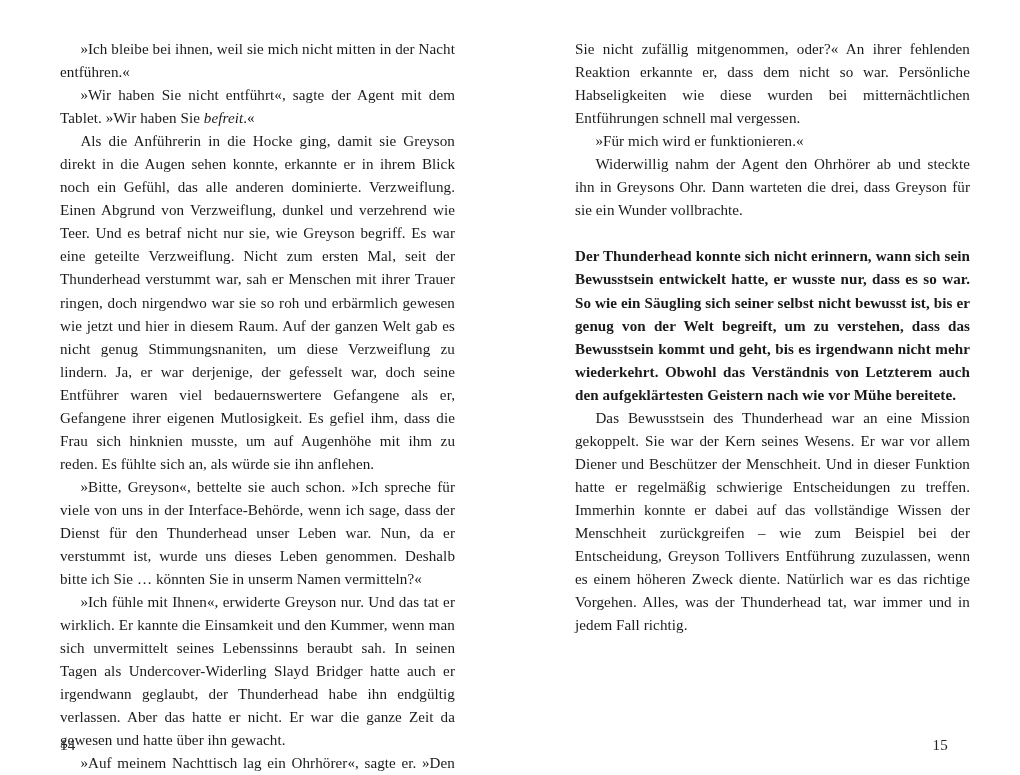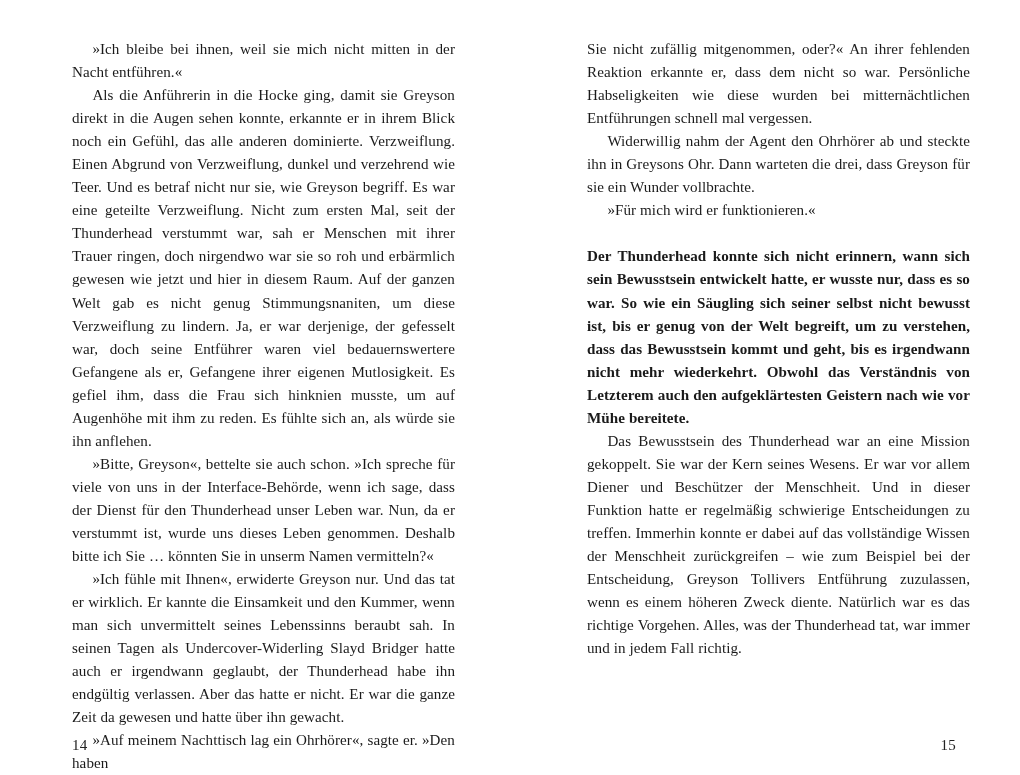--- a/index.html
+++ b/index.html
@@ -23,21 +23,20 @@
     display: flex;
     flex-direction: row;
   }
 
   .page {
     position: relative;
     width: 510px;
     height: 775px;
     background: #ffffff;
     box-sizing: border-box;
-    margin-left: 12px;
   }
 
   .page-left  { padding: 38px 55px 0 60px; }
   .page-right { padding: 38px 50px 0 65px; }
 
   .textblock {
     font-size: 15.1px;
     line-height: 23.05px;
     text-align: justify;
     text-justify: inter-word;
@@ -63,43 +62,44 @@
   .folio {
     position: absolute;
     bottom: 22px;
     font-size: 15px;
     line-height: 1;
     color: #222222;
     font-variant-numeric: oldstyle-nums;
     letter-spacing: 0.02em;
   }
   .folio-left  { left: 60px; }
-  .folio-right { right: 64px; }
+  .folio-right { right: 72px; }
 </style>
 </head>
 <body>
 
 <div class="spread">
 
   <section class="page page-left">
     <div class="textblock">
       <p>»Ich bleibe bei ihnen, weil sie mich nicht mitten in der Nacht ent­führen.«</p>
+      <p><span>»Wir haben Sie nicht entführt«, sagte der Agent mit dem Tablet. »Wir haben Sie </span><span class="ital">befreit</span><span>.«</span></p>
       <p>Als die Anführerin in die Hocke ging, damit sie Greyson direkt in die Augen sehen konnte, erkannte er in ihrem Blick noch ein Gefühl, das alle anderen dominierte. Verzweiflung. Einen Abgrund von Ver­zweiflung, dunkel und verzehrend wie Teer. Und es betraf nicht nur sie, wie Greyson begriff. Es war eine geteilte Verzweiflung. Nicht zum ersten Mal, seit der Thunderhead verstummt war, sah er Menschen mit ihrer Trauer ringen, doch nirgendwo war sie so roh und erbärm­lich gewesen wie jetzt und hier in diesem Raum. Auf der ganzen Welt gab es nicht genug Stimmungsnaniten, um diese Verzweiflung zu lindern. Ja, er war derjenige, der gefesselt war, doch seine Entführer waren viel bedauernswertere Gefangene als er, Gefangene ihrer eige­nen Mutlosigkeit. Es gefiel ihm, dass die Frau sich hinknien musste, um auf Augenhöhe mit ihm zu reden. Es fühlte sich an, als würde sie ihn anflehen.</p>
       <p>»Bitte, Greyson«, bettelte sie auch schon. »Ich spreche für viele von uns in der Interface-Behörde, wenn ich sage, dass der Dienst für den Thunderhead unser Leben war. Nun, da er verstummt ist, wurde uns dieses Leben genommen. Deshalb bitte ich Sie … könnten Sie in un­serm Namen vermitteln?«</p>
       <p>»Ich fühle mit Ihnen«, erwiderte Greyson nur. Und das tat er wirklich. Er kannte die Einsamkeit und den Kummer, wenn man sich unvermittelt seines Lebenssinns beraubt sah. In seinen Tagen als Undercover-Widerling Slayd Bridger hatte auch er irgendwann geglaubt, der Thunderhead habe ihn endgültig verlassen. Aber das hatte er nicht. Er war die ganze Zeit da gewesen und hatte über ihn ge­wacht.</p>
       <p>»Auf meinem Nachttisch lag ein Ohrhörer«, sagte er. »Den haben</p>
     </div>
     <div class="folio folio-left">14</div>
   </section>
 
   <section class="page page-right">
     <div class="textblock">
       <p class="noindent">Sie nicht zufällig mitgenommen, oder?« An ihrer fehlenden Reak­tion erkannte er, dass dem nicht so war. Persönliche Habseligkeiten wie diese wurden bei mitternächtlichen Entführungen schnell mal vergessen.</p>
+      <p>»Für mich wird er funktionieren.«</p>
       <p>Widerwillig nahm der Agent den Ohrhörer ab und steckte ihn in Greysons Ohr. Dann warteten die drei, dass Greyson für sie ein Wun­der vollbrachte.</p>
-      <p>»Für mich wird er funktionieren.«</p>
       <p class="sectionbreak">Der Thunderhead konnte sich nicht erinnern, wann sich sein Be­wusstsein entwickelt hatte, er wusste nur, dass es so war. So wie ein Säugling sich seiner selbst nicht bewusst ist, bis er genug von der Welt begreift, um zu verstehen, dass das Bewusstsein kommt und geht, bis es irgendwann nicht mehr wiederkehrt. Obwohl das Ver­ständnis von Letzterem auch den aufgeklärtesten Geistern nach wie vor Mühe bereitete.</p>
       <p>Das Bewusstsein des Thunderhead war an eine Mission gekoppelt. Sie war der Kern seines Wesens. Er war vor allem Diener und Be­schützer der Menschheit. Und in dieser Funktion hatte er regelmä­ßig schwierige Entscheidungen zu treffen. Immerhin konnte er dabei auf das vollständige Wissen der Menschheit zurückgreifen – wie zum Beispiel bei der Entscheidung, Greyson Tollivers Entführung zuzu­lassen, wenn es einem höheren Zweck diente. Natürlich war es das richtige Vorgehen. Alles, was der Thunderhead tat, war immer und in jedem Fall richtig.</p>
 
     </div>
     <div class="folio folio-right">15</div>
   </section>
 
 </div>
 
 </body></html>

